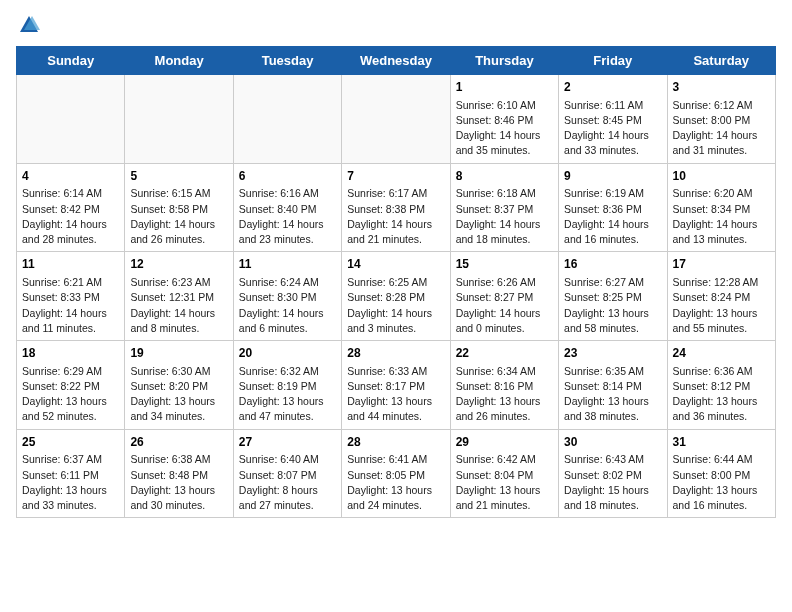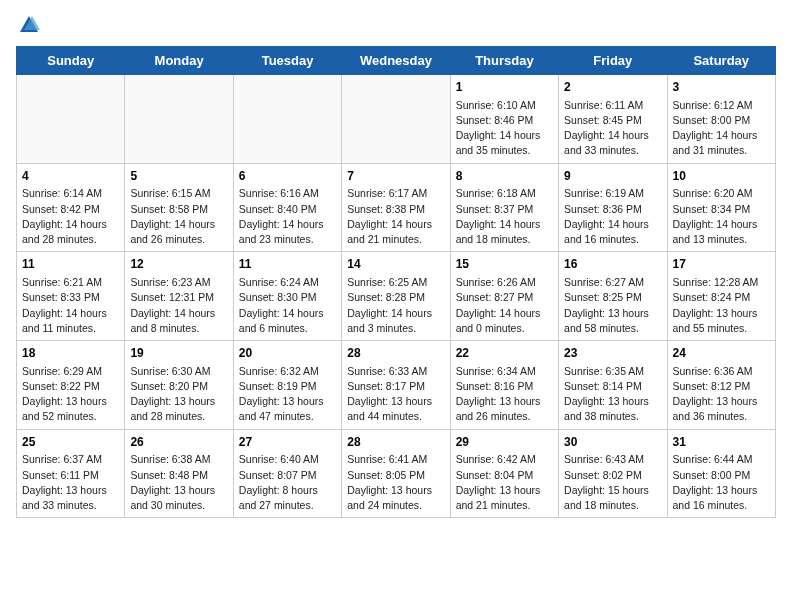--- a/index.html
+++ b/index.html
@@ -246,21 +246,21 @@
         <td>
           <span class="day-num">18</span>
           <div class="cell-text">Sunrise: 6:29 AM</div>
           <div class="cell-text">Sunset: 8:22 PM</div>
           <div class="cell-text">Daylight: 13 hours and 52 minutes.</div>
         </td>
         <td>
           <span class="day-num">19</span>
           <div class="cell-text">Sunrise: 6:30 AM</div>
           <div class="cell-text">Sunset: 8:20 PM</div>
-          <div class="cell-text">Daylight: 13 hours and 28 minutes.</div>
+          <div class="cell-text">Daylight: 13 hours and 34 minutes.</div>
         </td>
         <td>
           <span class="day-num">20</span>
           <div class="cell-text">Sunrise: 6:32 AM</div>
           <div class="cell-text">Sunset: 8:19 PM</div>
           <div class="cell-text">Daylight: 13 hours and 47 minutes.</div>
         </td>
         <td>
           <span class="day-num">28</span>
           <div class="cell-text">Sunrise: 6:33 AM</div>

